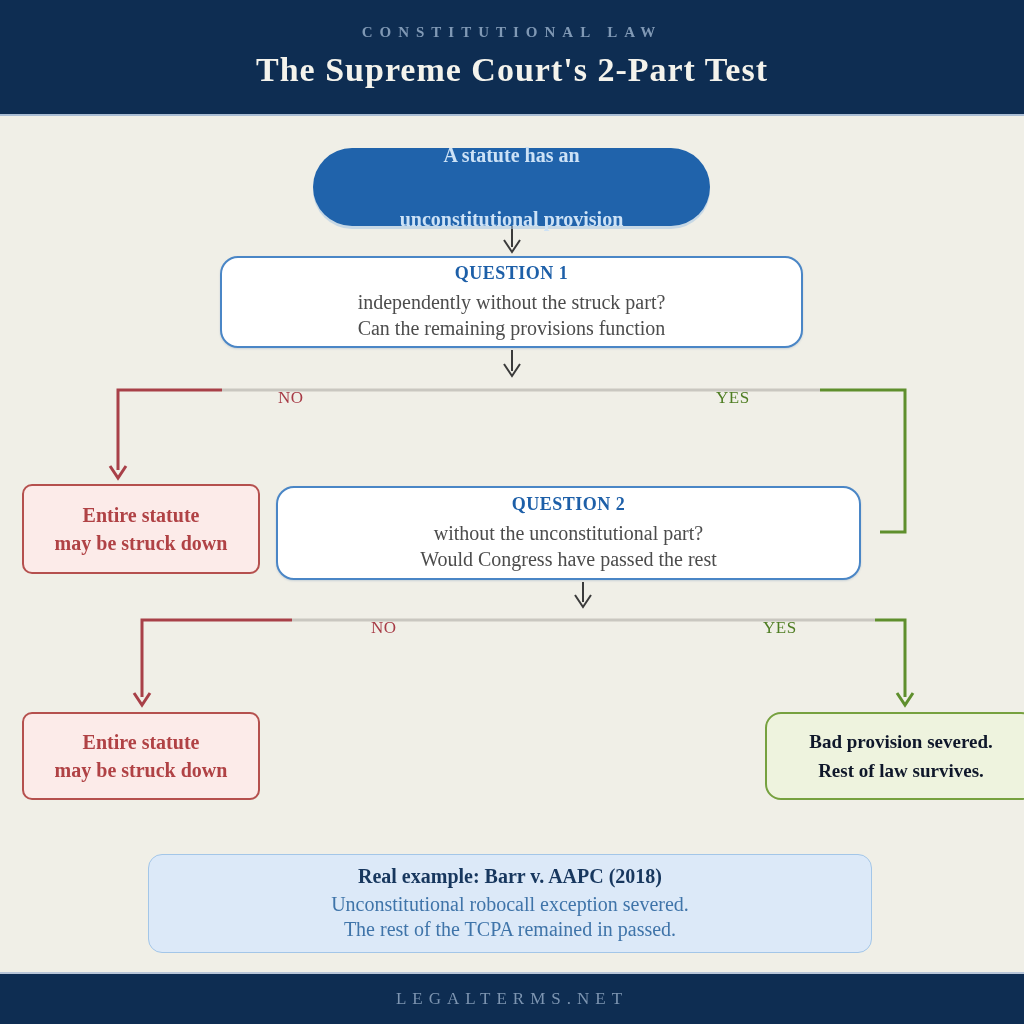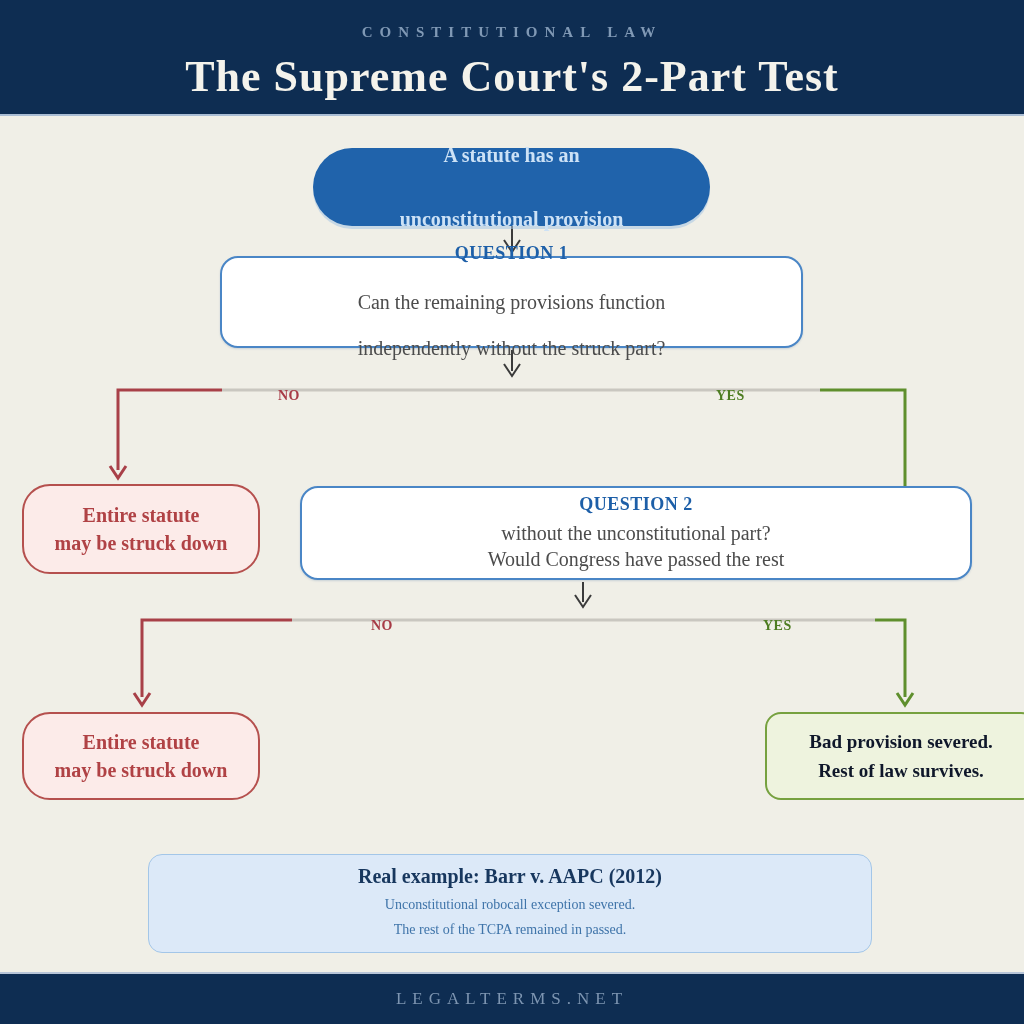--- a/index.html
+++ b/index.html
@@ -10,21 +10,21 @@
   }
   
   .band{position:absolute;left:0;width:1024px;background:#0e2d52;}
   .band.header{top:0;height:114px;border-bottom:2px solid #aabdd4;text-align:center;}
   .band.footer{top:972px;height:52px;border-top:2px solid #b7c5d8;text-align:center;}
   .kicker{
     margin-top:24px;font-size:15px;font-weight:bold;letter-spacing:7px;
     color:#8099b5;text-transform:uppercase;
   }
   .main-title{
-    margin-top:10px;font-size:44px;font-weight:bold;letter-spacing:1px;color:#f4f3ec;
+    margin-top:10px;font-size:34px;font-weight:bold;letter-spacing:1px;color:#f4f3ec;
   }
   .footer-text{
     margin-top:15px;font-size:17px;letter-spacing:6px;color:#7d95b1;
   }
   
   svg.wires{position:absolute;left:0;top:0;pointer-events:none;}
   
   .node{position:absolute;box-sizing:border-box;display:flex;flex-direction:column;
         align-items:center;justify-content:center;text-align:center;}
   
@@ -33,49 +33,49 @@
     background:#2063ab;box-shadow:0 3px 0 rgba(165,197,228,.55);
     color:#cde2f6;font-weight:bold;font-size:20px;line-height:28px;gap:36px;
   }
   
   .qbox{
     background:#ffffff;border:2px solid #4a86c6;border-radius:18px;
     box-shadow:0 1px 2px rgba(30,80,140,.18);
   }
   .qbox .qhead{color:#1d5fa8;font-weight:bold;font-size:18px;letter-spacing:.5px;margin-bottom:5px;}
   .qbox .qline{color:#4c4c4c;font-size:20px;line-height:26px;}
-  .q1{left:220px;top:256px;width:583px;height:92px;gap:20px;}
-  .q2{left:300px;top:486px;width:672px;height:94px;}
+  .q1{left:220px;top:256px;width:583px;height:92px;}
+  .q2{left:276px;top:486px;width:585px;height:94px;}
   
   .redbox{
-    background:#fcebe9;border:2.5px solid #b5504e;border-radius:28px;
+    background:#fcebe9;border:2.5px solid #b5504e;border-radius:10px;
     color:#b04245;font-weight:bold;font-size:20px;line-height:28px;
   }
   .red1{left:22px;top:484px;width:238px;height:90px;}
   .red2{left:22px;top:712px;width:238px;height:88px;}
   .greenbox{
     left:765px;top:712px;width:272px;height:88px;
     background:#eef3de;border:2.5px solid #76a13f;border-radius:16px;
     color:#0f172a;font-weight:bold;font-size:19px;line-height:29px;
   }
   
-  .blabel{position:absolute;font-weight:bold;font-size:14px;letter-spacing:.5px;}
+  .blabel{position:absolute;font-weight:normal;font-size:17px;letter-spacing:.5px;}
   .blabel.no{color:#a73b46;}
   .blabel.yes{color:#4e7d22;}
   .no1{left:278px;top:388px;}
   .yes1{left:716px;top:388px;}
   .no2{left:371px;top:618px;}
   .yes2{left:763px;top:618px;}
   
   .example{
     left:148px;top:854px;width:724px;height:99px;
     background:#dce9f8;border:1.5px solid #a3c6e8;border-radius:14px;
   }
   .example .ex-title{color:#17375e;font-weight:bold;font-size:20px;margin-bottom:4px;}
-  .example .ex-line{color:#3f74a9;font-size:14px;line-height:25px;}
+  .example .ex-line{color:#3f74a9;font-size:20px;line-height:25px;}
 </style>
 </head>
 <body>
 
 <div class="canvas">
 
   <div class="band header">
     <div class="kicker">CONSTITUTIONAL LAW</div>
     <div class="main-title">The Supreme Court's 2-Part Test</div>
   </div>
@@ -115,22 +115,22 @@
     </g>
   </svg>
 
   <div class="node pill">
     <span>A statute has an</span>
     <span>unconstitutional provision</span>
   </div>
 
   <div class="node qbox q1">
     <div class="qhead">QUESTION 1</div>
+    <div class="qline">independently without the struck part?</div>
     <div class="qline">Can the remaining provisions function</div>
-    <div class="qline">independently without the struck part?</div>
   </div>
 
   <div class="blabel no no1">NO</div>
   <div class="blabel yes yes1">YES</div>
 
   <div class="node redbox red1">
     <span>Entire statute</span>
     <span>may be struck down</span>
   </div>
 
@@ -147,21 +147,21 @@
     <span>Entire statute</span>
     <span>may be struck down</span>
   </div>
 
   <div class="node greenbox">
     <span>Bad provision severed.</span>
     <span>Rest of law survives.</span>
   </div>
 
   <div class="node example">
-    <div class="ex-title">Real example: Barr v. AAPC (2012)</div>
+    <div class="ex-title">Real example: Barr v. AAPC (2018)</div>
     <div class="ex-line">Unconstitutional robocall exception severed.</div>
     <div class="ex-line">The rest of the TCPA remained in passed.</div>
   </div>
 
   <div class="band footer">
     <div class="footer-text">LEGALTERMS.NET</div>
   </div>
 
 </div>
 

